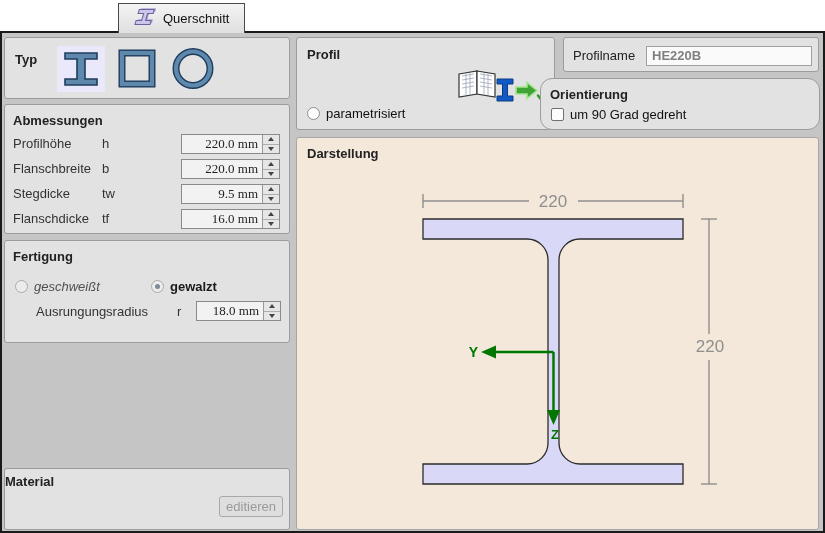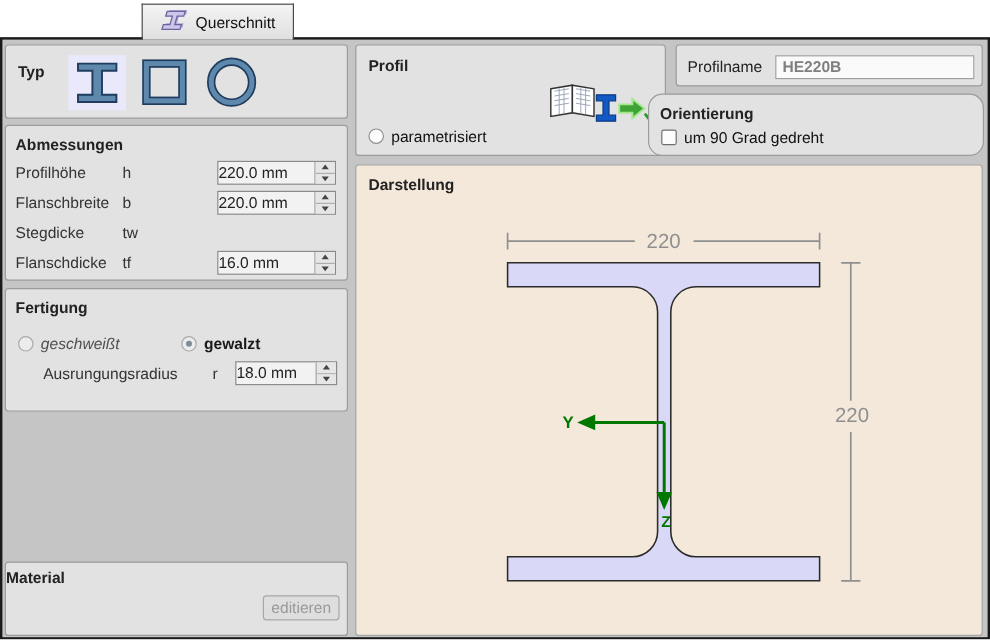--- a/index.html
+++ b/index.html
@@ -32,21 +32,21 @@
   #p-mat  { left:4px;  top:468px; width:286px; height:62px; }
   #p-pro  { left:296px; top:37px; width:259px; height:93px; }
   #p-name { left:563px; top:37px; width:256px; height:35px; }
   #p-ori  { left:540px; top:78px; width:280px; height:52px;border-radius:12px; }
   #p-dar  { left:296px; top:137px; width:523px; height:393px; background:#F3E8DA; border-color:#A6A6A6; }
   
   .typ-btn { position:absolute; top:8px; width:48px; height:46px; background:transparent; border:none; padding:0; cursor:pointer; }
   .typ-btn.sel { background:#E9E9FB; }
   
   .spin { position:absolute; width:99px; height:20px; display:flex; background:#F2F2F2; border:1px solid #8A8A8A; box-sizing:border-box; }
-  .spin-val { flex:1; text-align:left; padding-right:4px; line-height:18px; font-size:13px; color:#222; overflow:hidden; }
+  .spin-val { flex:1; text-align:right; padding-right:4px; line-height:18px; font-size:13px; color:#222; overflow:hidden;font-family:Liberation Serif, serif; }
   .spin-btns { width:16px; display:flex; flex-direction:column; border-left:1px solid #9A9A9A; }
   .spin-b { flex:1; background:#E6E6E6; border-bottom:1px solid #AFAFAF; display:flex; align-items:center; justify-content:center; }
   .spin-b:last-child { border-bottom:none; }
   .tri-up { width:0; height:0; border-left:3px solid transparent; border-right:3px solid transparent; border-bottom:4px solid #444; }
   .tri-dn { width:0; height:0; border-left:3px solid transparent; border-right:3px solid transparent; border-top:4px solid #444; }
   
   .radio { width:13px; height:13px; border-radius:50%; box-sizing:border-box; flex:none; }
   .radio.on-blue  { border:2px solid #1263BE; background:#fff; position:relative; }
   .radio.on-blue::after { content:""; position:absolute; left:2px; top:2px; width:5px; height:5px; border-radius:50%; background:#1263BE; }
   .radio.off      { border:1px solid #8F8F8F; background:#FDFDFD; }
@@ -131,20 +131,31 @@
             <div class="tri-up"></div>
           </div>
           <div class="spin-b">
             <div class="tri-dn"></div>
           </div>
         </div>
     </div>
 
     <div class="lbl" style="left:8px; top:81px;">Stegdicke</div>
     <div class="lbl" style="left:97px; top:81px;">tw</div>
+    <div class="spin" style="left:176px; top:79px;">
+      <div class="spin-val">9.5 mm</div>
+      <div class="spin-btns">
+          <div class="spin-b">
+            <div class="tri-up"></div>
+          </div>
+          <div class="spin-b">
+            <div class="tri-dn"></div>
+          </div>
+        </div>
+    </div>
 
     <div class="lbl" style="left:8px; top:106px;">Flanschdicke</div>
     <div class="lbl" style="left:97px; top:106px;">tf</div>
     <div class="spin" style="left:176px; top:104px;">
       <div class="spin-val">16.0 mm</div>
       <div class="spin-btns">
           <div class="spin-b">
             <div class="tri-up"></div>
           </div>
           <div class="spin-b">

